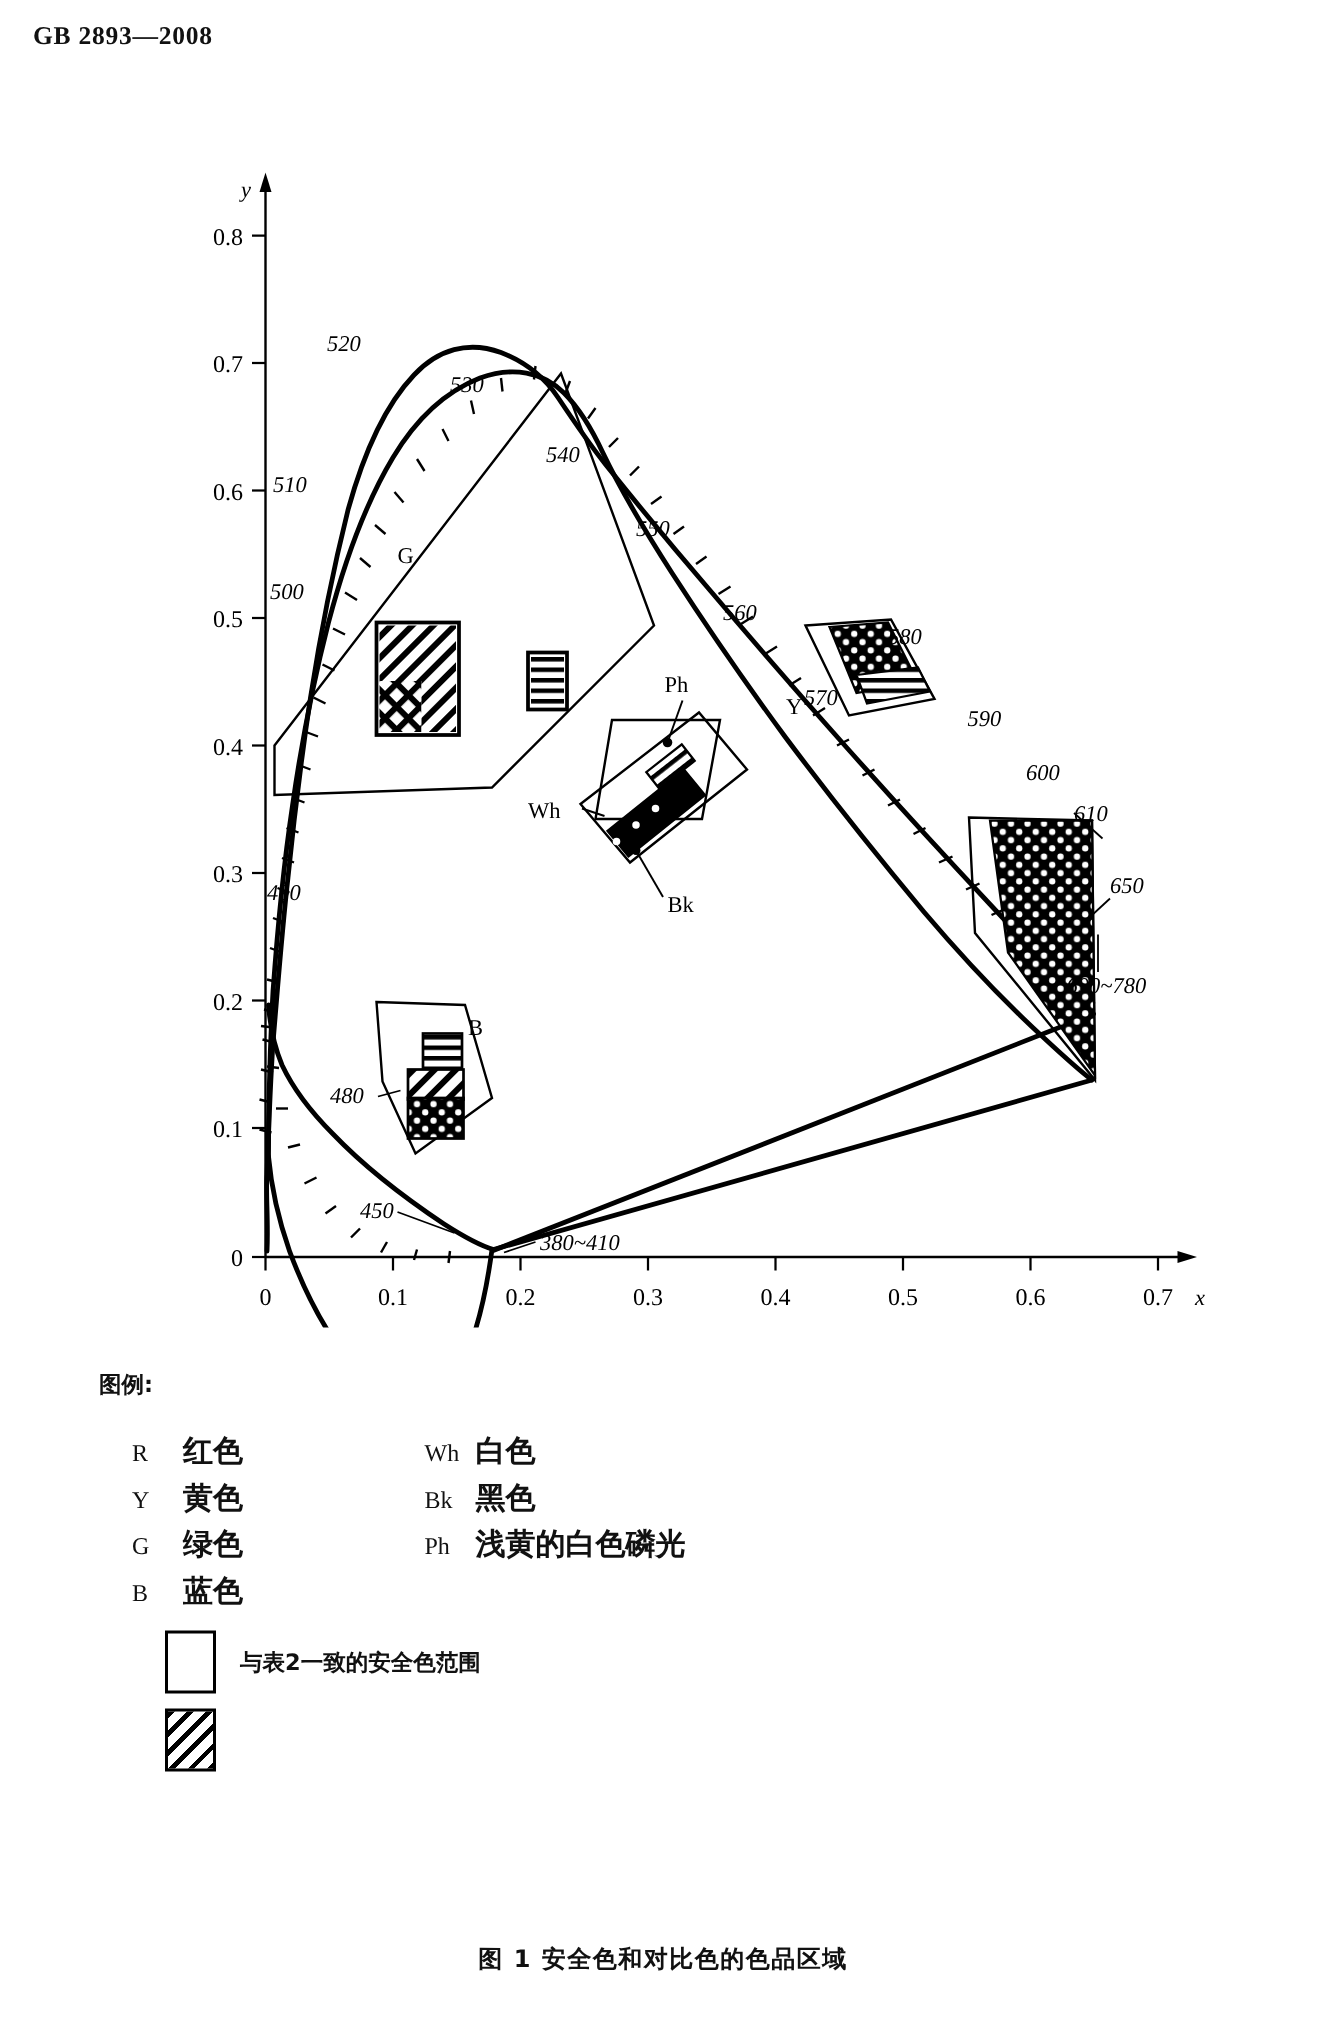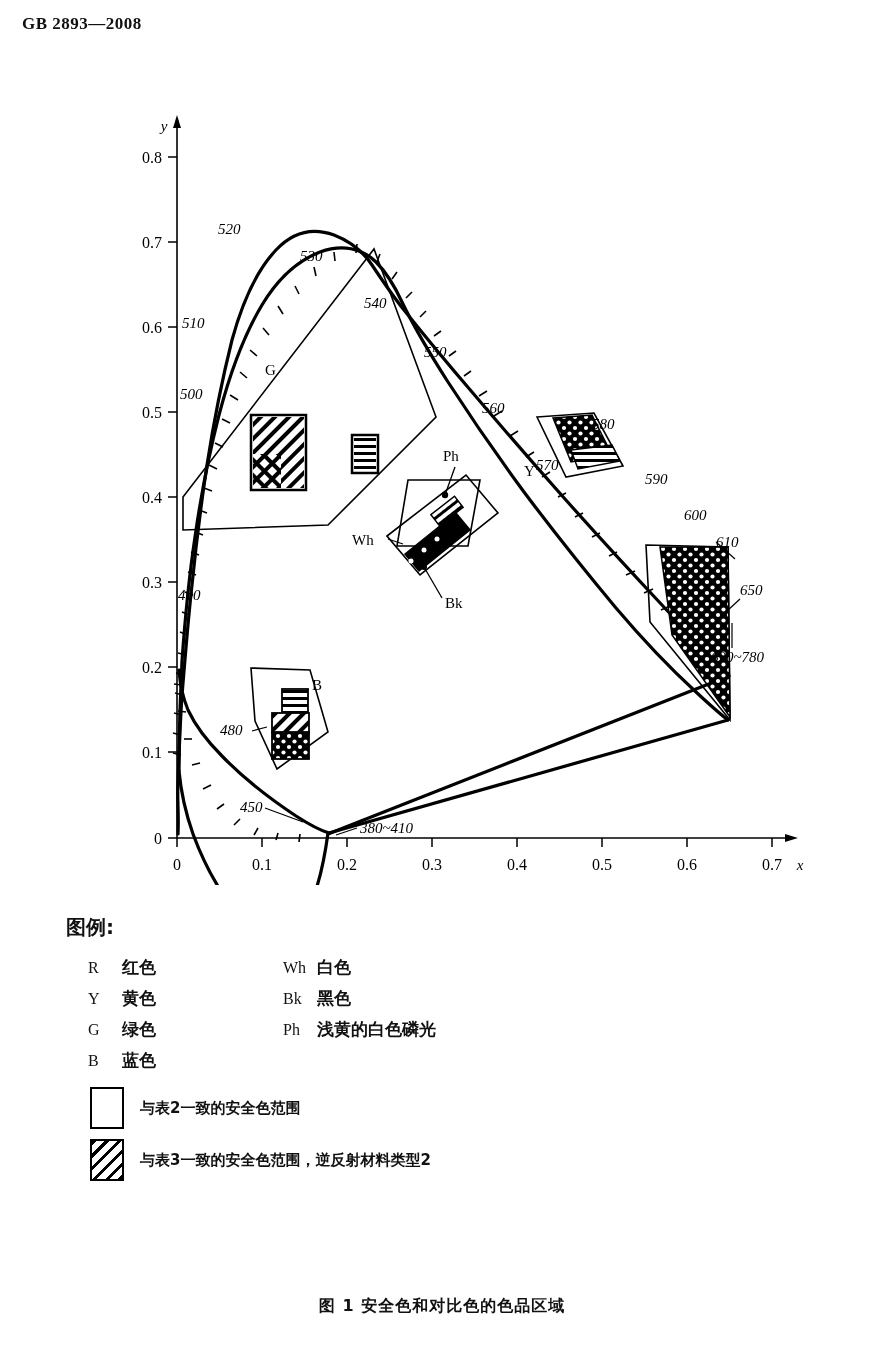--- a/index.html
+++ b/index.html
@@ -24,47 +24,47 @@
 
   
   .figure-wrap{position:absolute;left:0;top:95px;width:884px;height:790px;}
   .figure-wrap svg{display:block;}
 
   
   .legend-block{position:absolute;left:0;top:900px;width:884px;}
   .legend-title{
     position:absolute;left:66px;top:14px;
     font-family:"DejaVu Sans", sans-serif;
-    font-weight:bold;font-size:20px;
+    font-weight:bold;font-size:15px;
   }
   .abbr-table{
     position:absolute;left:88px;top:52px;
     width:460px;
   }
   .abbr-row{
     display:flex;height:31px;align-items:center;
   }
   .abbr-col{display:flex;align-items:baseline;}
   .abbr-col.left{width:195px;}
   .abbr-key{
     font-family:"Liberation Serif", serif;
     font-size:16px;
     width:34px;
     display:inline-block;
   }
   .abbr-val{
     font-family:Liberation Serif, serif;
     font-weight:bold;
-    font-size:17px;
+    font-size:20px;
   }
 
   
   .swatch-list{position:absolute;left:90px;top:182px;}
   .swatch-row{
-    display:flex;align-items:center;height:52px;
+    display:flex;align-items:center;height:52px;margin-left:20px;
   }
   .swatch{
     width:30px;height:38px;border:2px solid #000;background:#fff;
     margin-right:16px;flex:none;
   }
   .swatch.horiz{
     background-image:repeating-linear-gradient(
       to bottom,#000 0px,#000 3px,#fff 3px,#fff 9px);
   }
   .swatch.diag1{
@@ -571,20 +571,19 @@
       </div>
     </div>
 
     <div class="swatch-list">
       <div class="swatch-row">
         <div class="swatch"></div>
         <span class="swatch-text">与表2一致的安全色范围</span>
       </div>
       <div class="swatch-row">
         <div class="swatch diag2"></div>
-        <span class="swatch-text">与表3一致的安全色范围，逆反射材料类型2</span>
       </div>
     </div>
   </div>
 
   <div class="fig-caption">图 1  安全色和对比色的色品区域</div>
 
 </div>
 
 </body></html>

